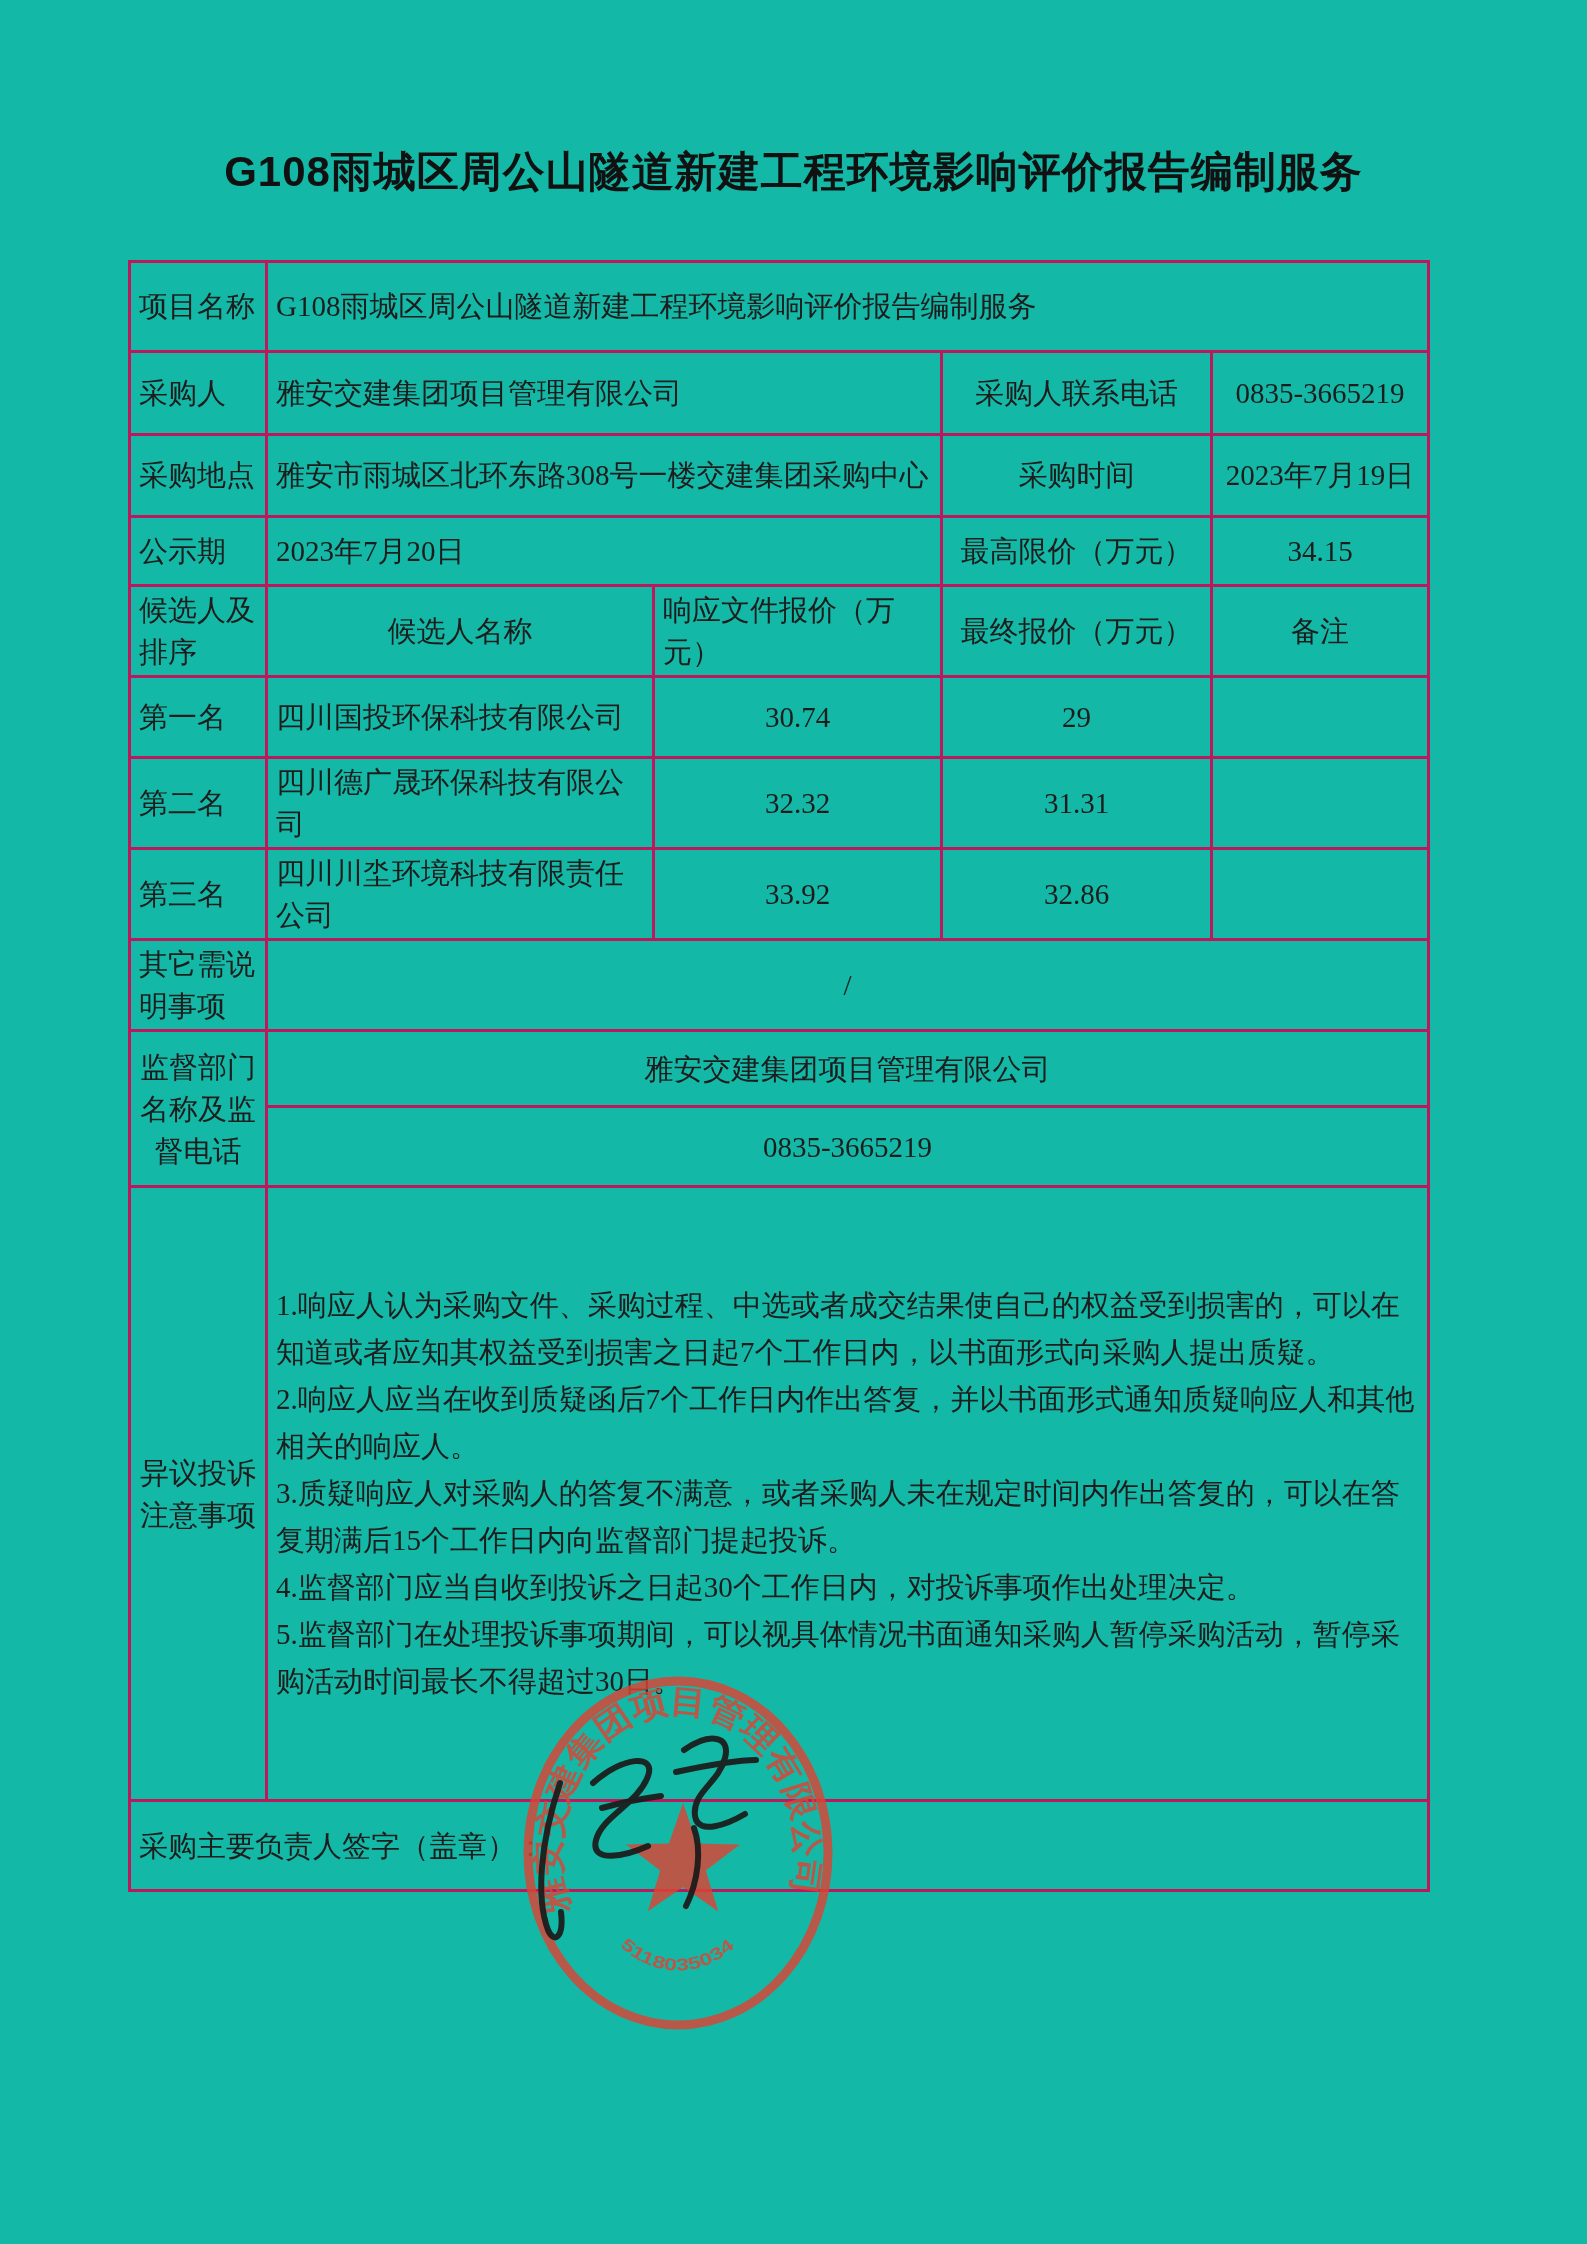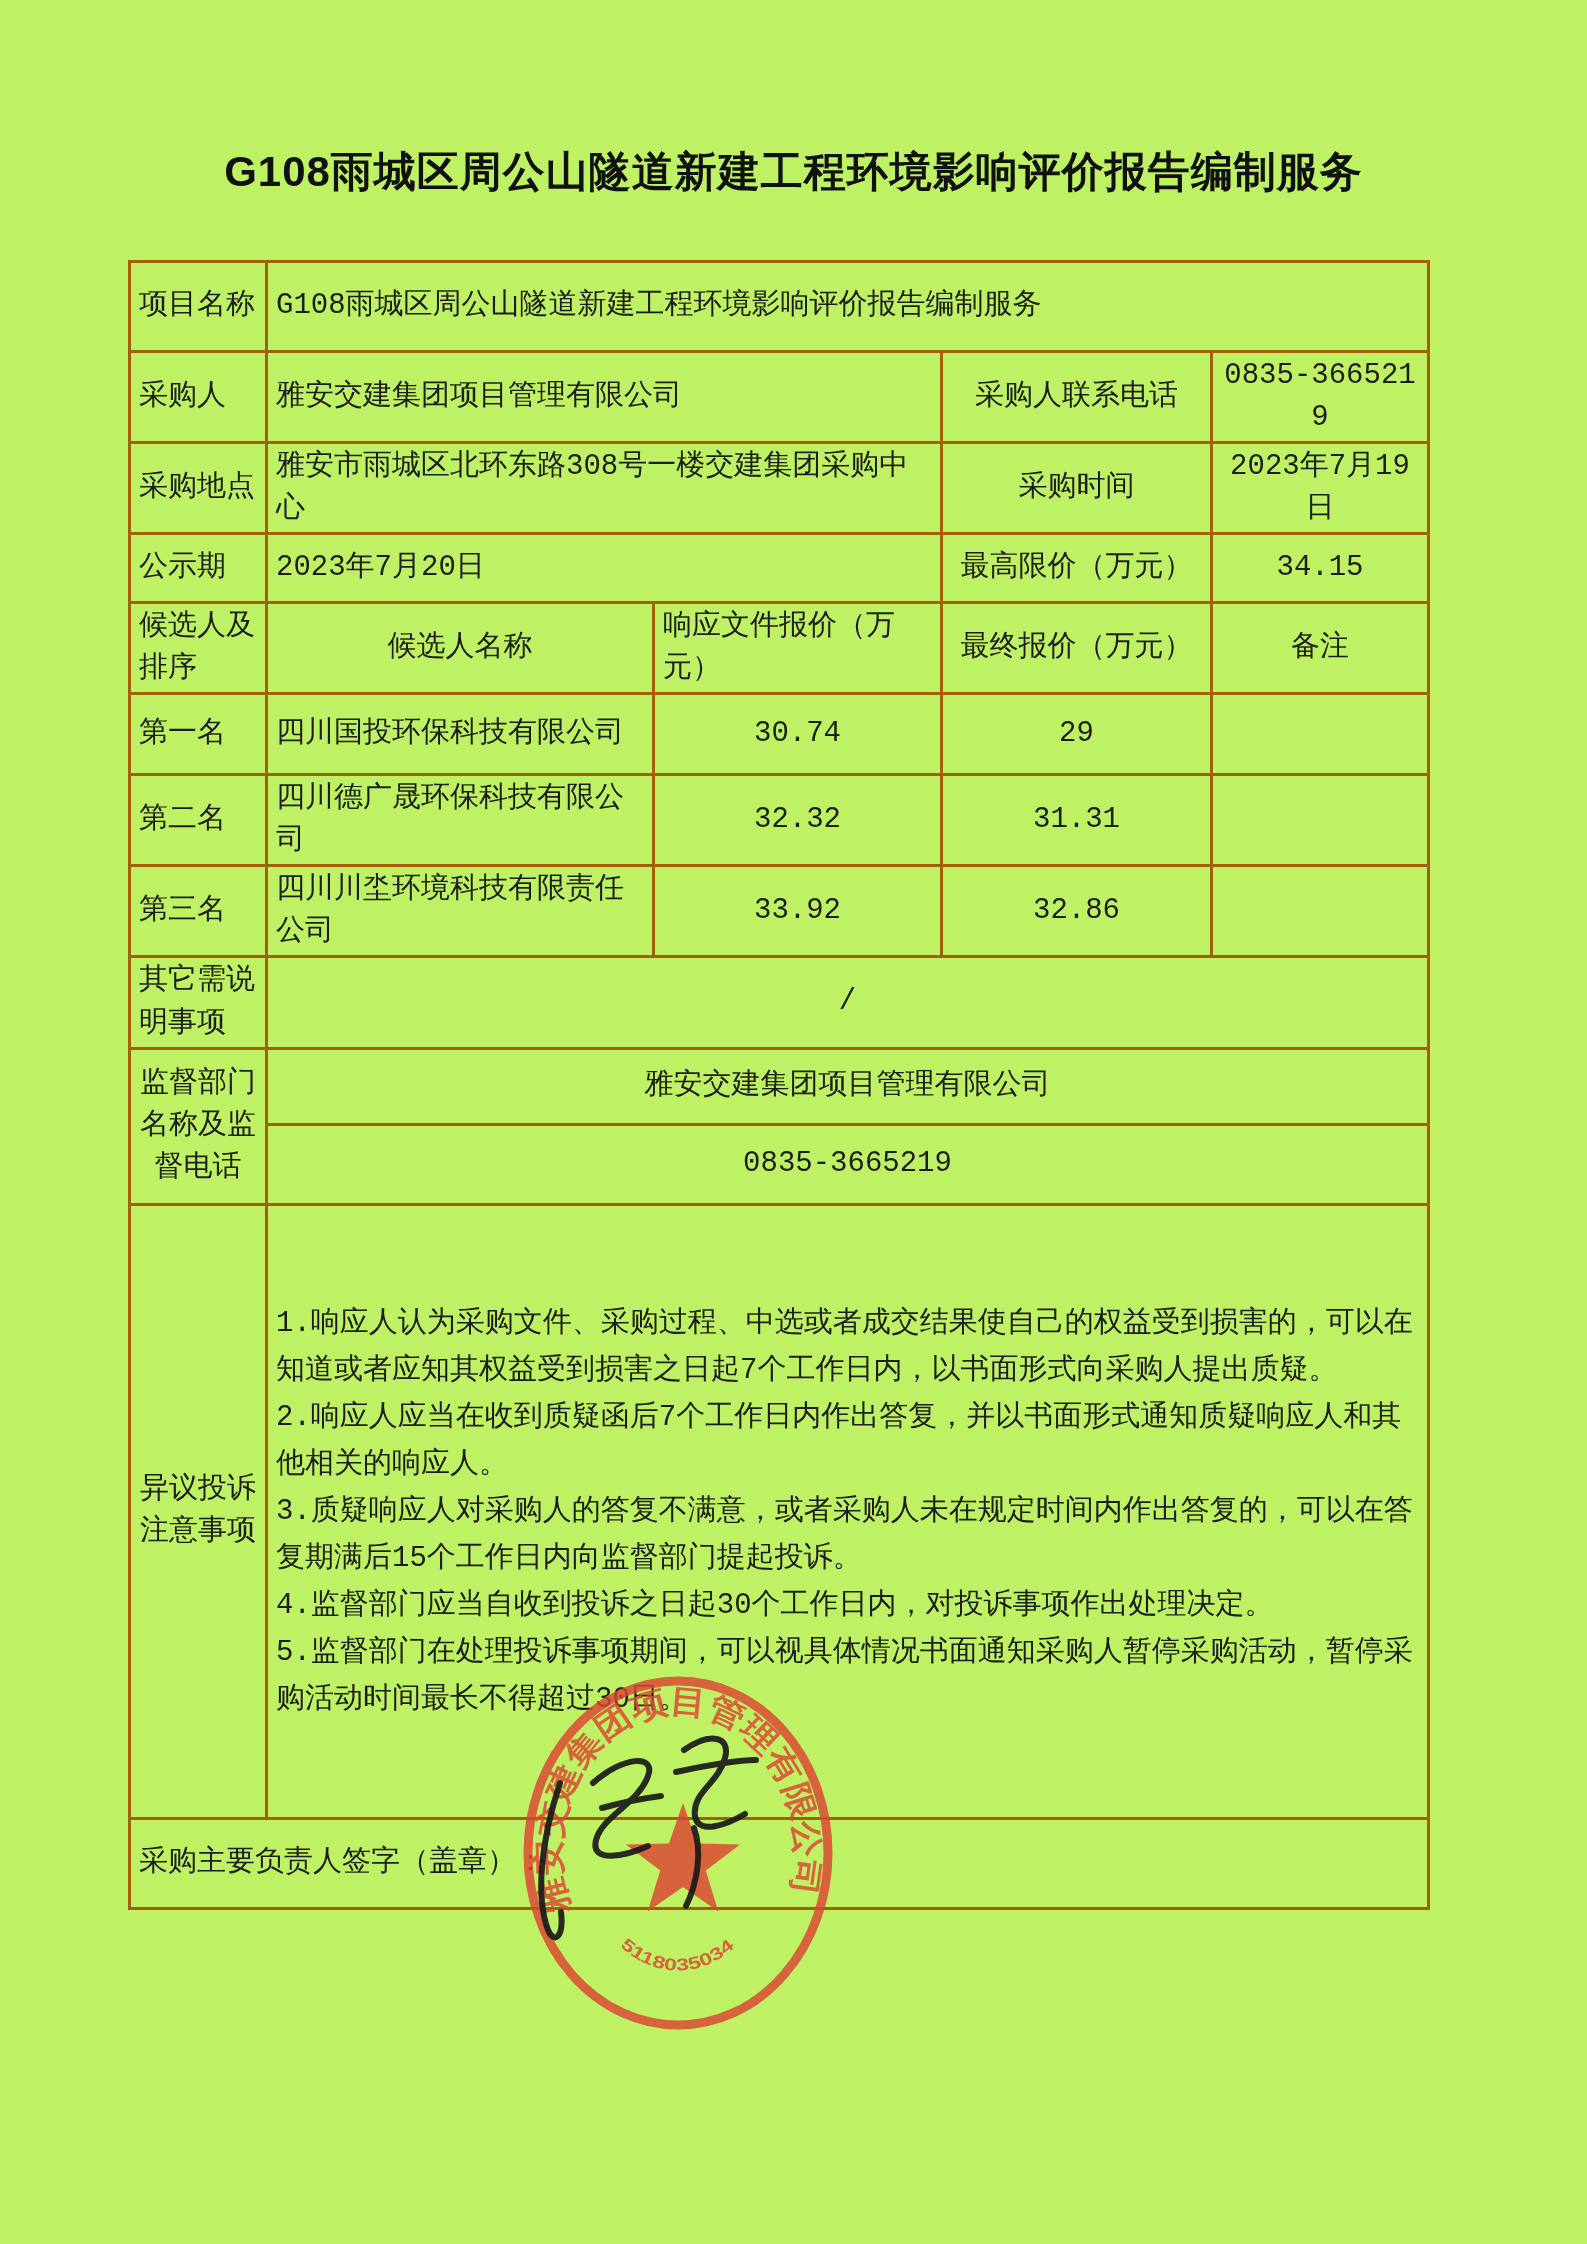--- a/index.html
+++ b/index.html
@@ -1,24 +1,24 @@
 <!DOCTYPE html>
 <html><head>
 <meta charset="utf-8">
 <style>
   html,body{margin:0;padding:0;background:#ffffff;}
-  .page{position:relative;width:1587px;height:2244px;background:#bef264;overflow:hidden;
+  .page{position:relative;width:1587px;height:2244px;background:#14b8a6;overflow:hidden;
         font-family:"Liberation Serif","DejaVu Serif",serif;color:#1d1d1d;}
   .doc-title{position:absolute;top:140px;left:0;width:100%;text-align:center;
              font-family:"Liberation Sans","DejaVu Sans",sans-serif;font-weight:700;
              font-size:42px;line-height:64px;color:#111;letter-spacing:1px;}
   table.main{position:absolute;left:128px;top:260px;width:1299px;border-collapse:collapse;
              table-layout:fixed;font-size:29px;color:#1d1d1d;}
-  table.main td{border:3px solid #a16207;padding:2px 8px;vertical-align:middle;
-                word-break:break-all;line-height:1.45;font-family:Liberation Mono, monospace;}
+  table.main td{border:3px solid #be185d;padding:2px 8px;vertical-align:middle;
+                word-break:break-all;line-height:1.45;}
   td.lbl{padding-left:5px;padding-right:4px;}
   td.ctr{text-align:center;}
   td.lbl-ctr{text-align:center;padding-left:2px;padding-right:2px;}
   td.wrapval{padding-right:30px;}
   td.hdr-doc{padding-left:22px;padding-right:22px;}
   .objection{padding:4px 6px;}
   .objection div{line-height:47px;}
   .sigrow td{padding-left:4px;}
   .stamp{position:absolute;left:498px;top:1658px;width:362px;height:400px;z-index:5;pointer-events:none;}
   .seal-ink{opacity:0.82;}

